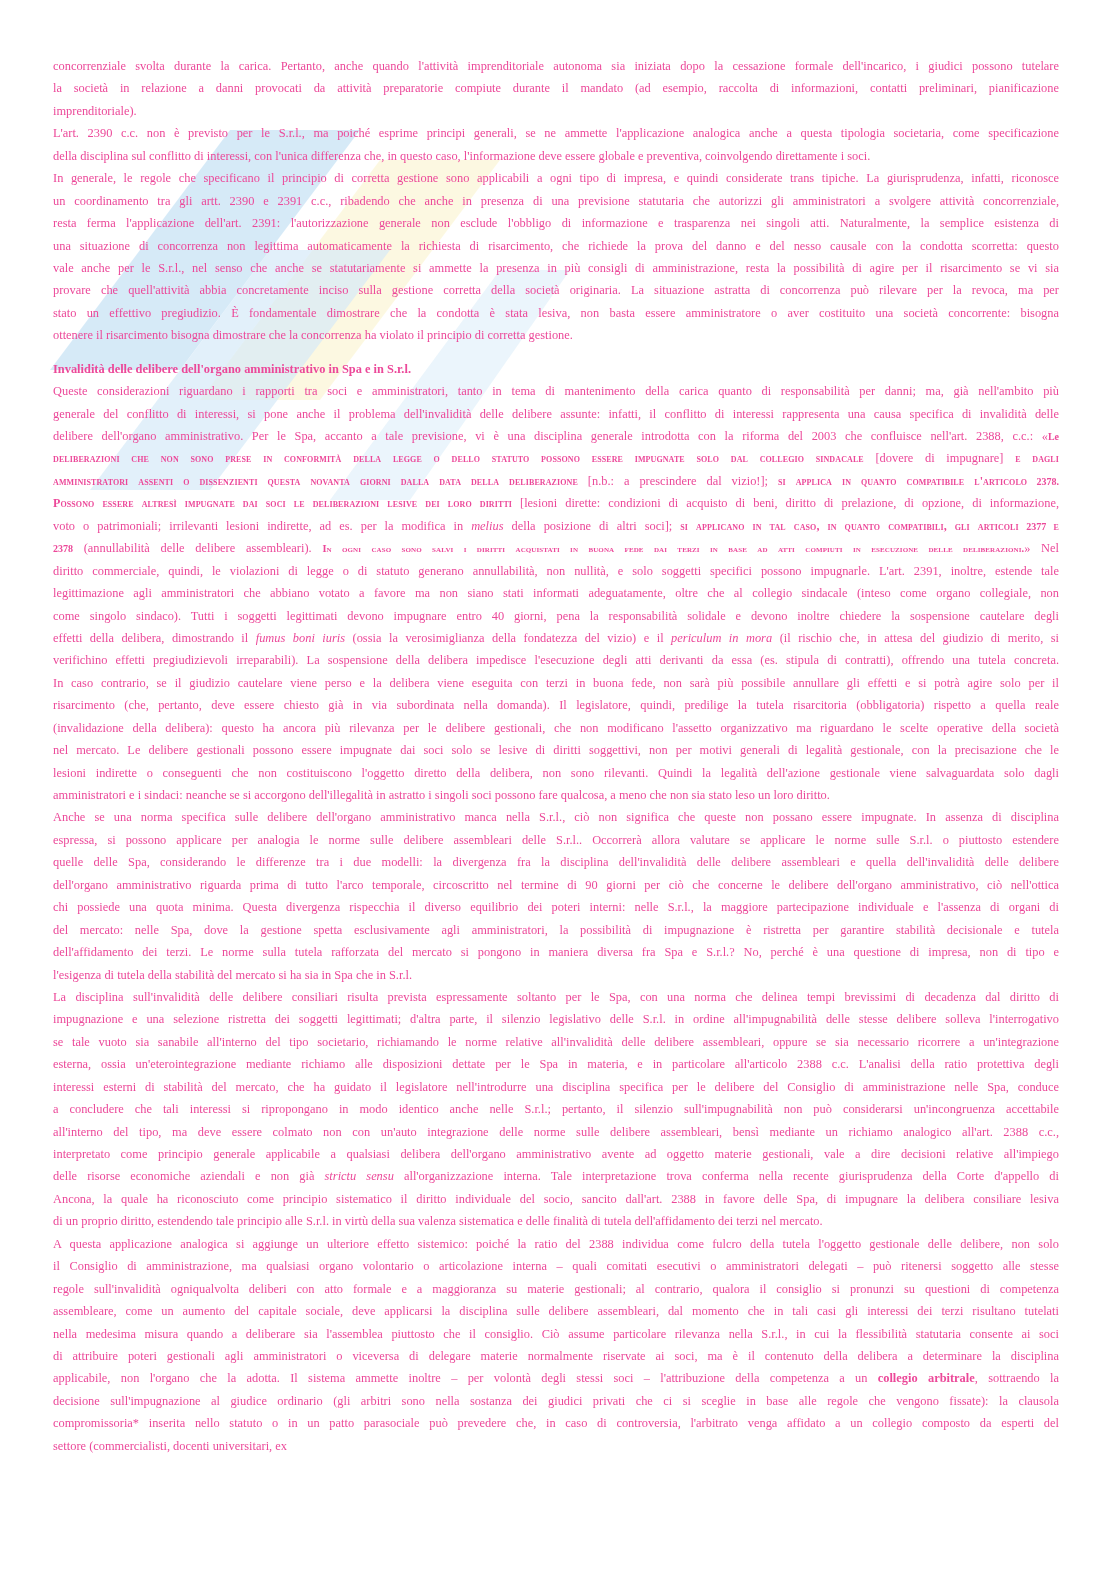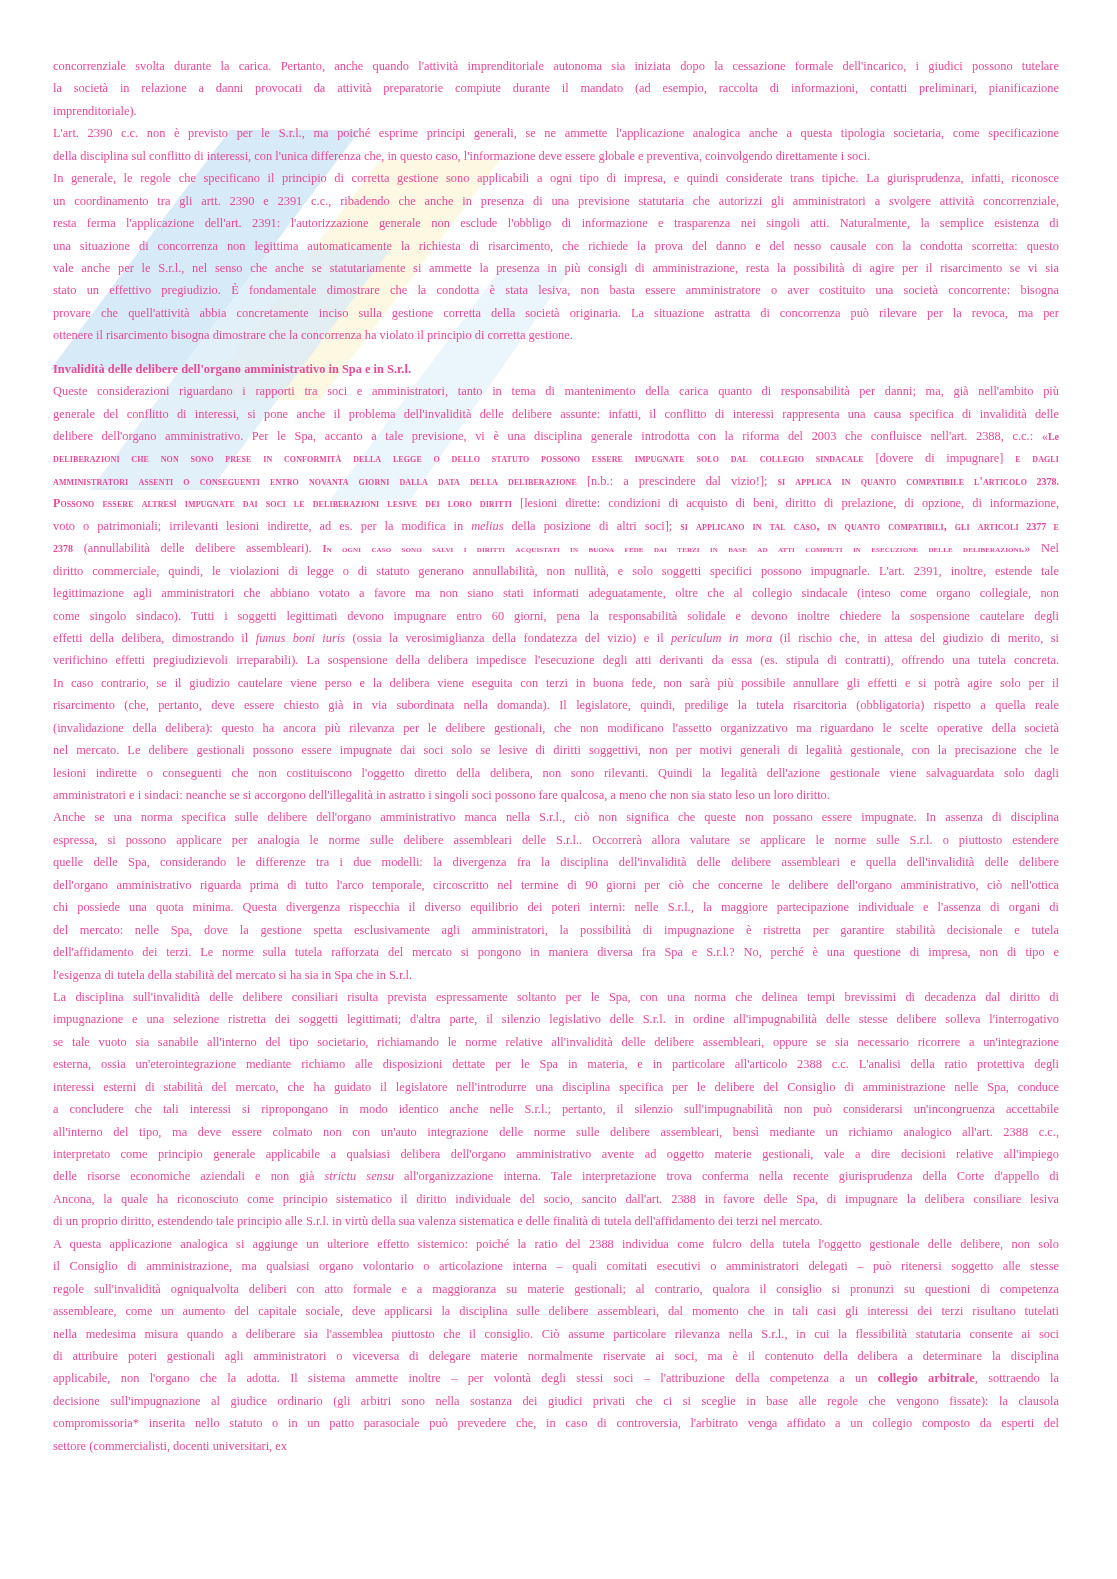--- a/index.html
+++ b/index.html
@@ -38,43 +38,43 @@
     <div class="ln">L'art. 2390 c.c. non è previsto per le S.r.l., ma poiché esprime principi generali, se ne ammette l'applicazione analogica anche a questa tipologia societaria, come specificazione</div>
     <div class="ln last">della disciplina sul conflitto di interessi, con l'unica differenza che, in questo caso, l'informazione deve essere globale e preventiva, coinvolgendo direttamente i soci.</div>
   </div>
 
   <div>
     <div class="ln">In generale, le regole che specificano il principio di corretta gestione sono applicabili a ogni tipo di impresa, e quindi considerate trans tipiche. La giurisprudenza, infatti, riconosce</div>
     <div class="ln">un coordinamento tra gli artt. 2390 e 2391 c.c., ribadendo che anche in presenza di una previsione statutaria che autorizzi gli amministratori a svolgere attività concorrenziale,</div>
     <div class="ln">resta ferma l'applicazione dell'art. 2391: l'autorizzazione generale non esclude l'obbligo di informazione e trasparenza nei singoli atti. Naturalmente, la semplice esistenza di</div>
     <div class="ln">una situazione di concorrenza non legittima automaticamente la richiesta di risarcimento, che richiede la prova del danno e del nesso causale con la condotta scorretta: questo</div>
     <div class="ln">vale anche per le S.r.l., nel senso che anche se statutariamente si ammette la presenza in più consigli di amministrazione, resta la possibilità di agire per il risarcimento se vi sia</div>
+    <div class="ln">provare che quell'attività abbia concretamente inciso sulla gestione corretta della società originaria. La situazione astratta di concorrenza può rilevare per la revoca, ma per</div>
     <div class="ln">stato un effettivo pregiudizio. È fondamentale dimostrare che la condotta è stata lesiva, non basta essere amministratore o aver costituito una società concorrente: bisogna</div>
-    <div class="ln">provare che quell'attività abbia concretamente inciso sulla gestione corretta della società originaria. La situazione astratta di concorrenza può rilevare per la revoca, ma per</div>
     <div class="ln last">ottenere il risarcimento bisogna dimostrare che la concorrenza ha violato il principio di corretta gestione.</div>
   </div>
 
   <div class="gap"></div>
 
   <div class="ln last heading">Invalidità delle delibere dell'organo amministrativo in Spa e in S.r.l.</div>
 
   <div>
     <div class="ln">Queste considerazioni riguardano i rapporti tra soci e amministratori, tanto in tema di mantenimento della carica quanto di responsabilità per danni; ma, già nell'ambito più</div>
     <div class="ln">generale del conflitto di interessi, si pone anche il problema dell'invalidità delle delibere assunte: infatti, il conflitto di interessi rappresenta una causa specifica di invalidità delle</div>
     <div class="ln"><span>delibere dell'organo amministrativo. Per le Spa, accanto a tale previsione, vi è una disciplina generale introdotta con la riforma del 2003 che confluisce nell'art. 2388, c.c.: «</span><span class="scn">Le</span></div>
 
     <div class="ln"><span class="sc">deliberazioni che non sono prese in conformità della legge o dello statuto possono essere impugnate solo dal collegio sindacale</span><span> [dovere di impugnare] </span><span class="sc">e dagli</span></div>
-    <div class="ln"><span class="sc">amministratori assenti o conseguenti entro novanta giorni dalla data della deliberazione</span><span> [n.b.: a prescindere dal vizio!]; </span><span class="sc">si applica in quanto compatibile l'articolo</span><span class="scn"> 2378.</span></div>
+    <div class="ln"><span class="sc">amministratori assenti o dissenzienti questa novanta giorni dalla data della deliberazione</span><span> [n.b.: a prescindere dal vizio!]; </span><span class="sc">si applica in quanto compatibile l'articolo</span><span class="scn"> 2378.</span></div>
     <div class="ln"><span class="sc">Possono essere altresì impugnate dai soci le deliberazioni lesive dei loro diritti</span><span> [lesioni dirette: condizioni di acquisto di beni, diritto di prelazione, di opzione, di informazione,</span></div>
     <div class="ln"><span>voto o patrimoniali; irrilevanti lesioni indirette, ad es. per la modifica in </span><i>melius</i><span> della posizione di altri soci]; </span><span class="sc">si applicano in tal caso, in quanto compatibili, gli articoli</span><span class="scn"> 2377 </span><span class="sc">e</span></div>
     <div class="ln"><span class="scn">2378</span><span> (annullabilità delle delibere assembleari). </span><span class="sc" style="font-size:10.4px">In ogni caso sono salvi i diritti acquistati in buona fede dai terzi in base ad atti compiuti in esecuzione delle deliberazioni.</span><span>» Nel</span></div>
 
     <div class="ln">diritto commerciale, quindi, le violazioni di legge o di statuto generano annullabilità, non nullità, e solo soggetti specifici possono impugnarle. L'art. 2391, inoltre, estende tale</div>
     <div class="ln">legittimazione agli amministratori che abbiano votato a favore ma non siano stati informati adeguatamente, oltre che al collegio sindacale (inteso come organo collegiale, non</div>
-    <div class="ln">come singolo sindaco). Tutti i soggetti legittimati devono impugnare entro 60 giorni, pena la responsabilità solidale e devono inoltre chiedere la sospensione cautelare degli</div>
+    <div class="ln">come singolo sindaco). Tutti i soggetti legittimati devono impugnare entro 40 giorni, pena la responsabilità solidale e devono inoltre chiedere la sospensione cautelare degli</div>
     <div class="ln"><span>effetti della delibera, dimostrando il </span><i>fumus boni iuris</i><span> (ossia la verosimiglianza della fondatezza del vizio) e il </span><i>periculum in mora</i><span> (il rischio che, in attesa del giudizio di merito, si</span></div>
     <div class="ln">verifichino effetti pregiudizievoli irreparabili). La sospensione della delibera impedisce l'esecuzione degli atti derivanti da essa (es. stipula di contratti), offrendo una tutela concreta.</div>
     <div class="ln">In caso contrario, se il giudizio cautelare viene perso e la delibera viene eseguita con terzi in buona fede, non sarà più possibile annullare gli effetti e si potrà agire solo per il</div>
     <div class="ln">risarcimento (che, pertanto, deve essere chiesto già in via subordinata nella domanda). Il legislatore, quindi, predilige la tutela risarcitoria (obbligatoria) rispetto a quella reale</div>
     <div class="ln">(invalidazione della delibera): questo ha ancora più rilevanza per le delibere gestionali, che non modificano l'assetto organizzativo ma riguardano le scelte operative della società</div>
     <div class="ln">nel mercato. Le delibere gestionali possono essere impugnate dai soci solo se lesive di diritti soggettivi, non per motivi generali di legalità gestionale, con la precisazione che le</div>
     <div class="ln">lesioni indirette o conseguenti che non costituiscono l'oggetto diretto della delibera, non sono rilevanti. Quindi la legalità dell'azione gestionale viene salvaguardata solo dagli</div>
     <div class="ln last">amministratori e i sindaci: neanche se si accorgono dell'illegalità in astratto i singoli soci possono fare qualcosa, a meno che non sia stato leso un loro diritto.</div>
   </div>
 

